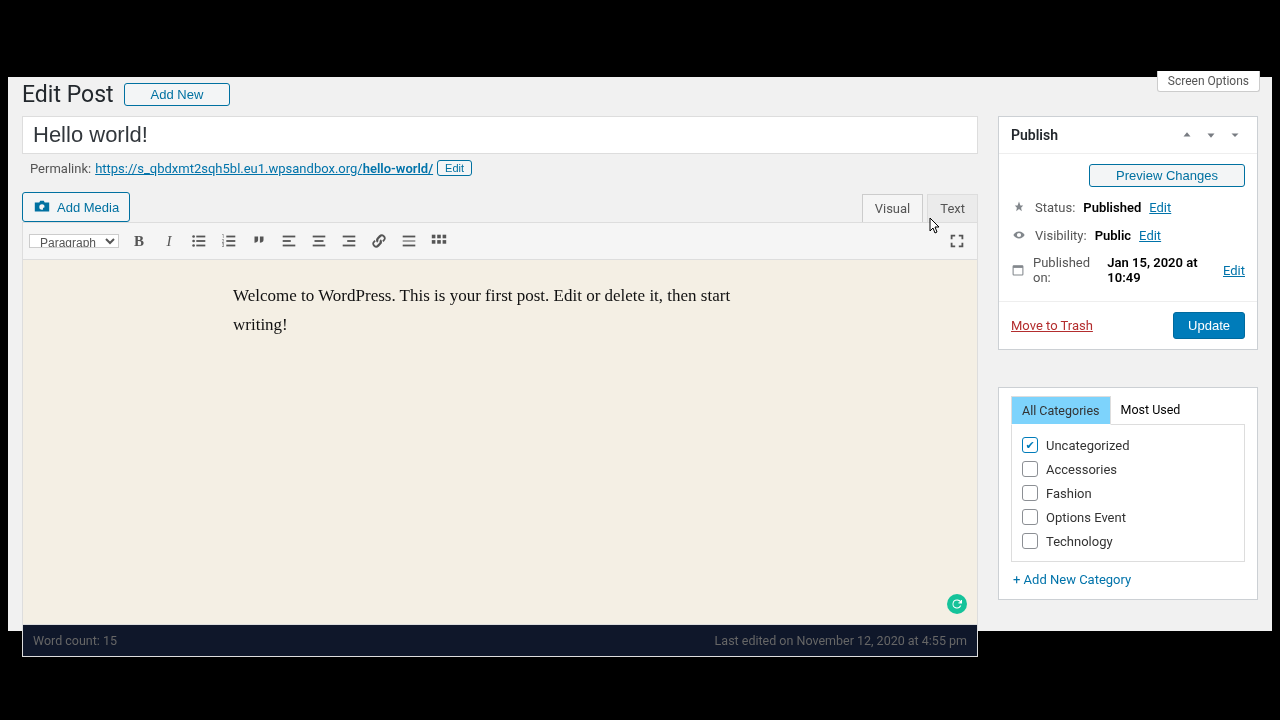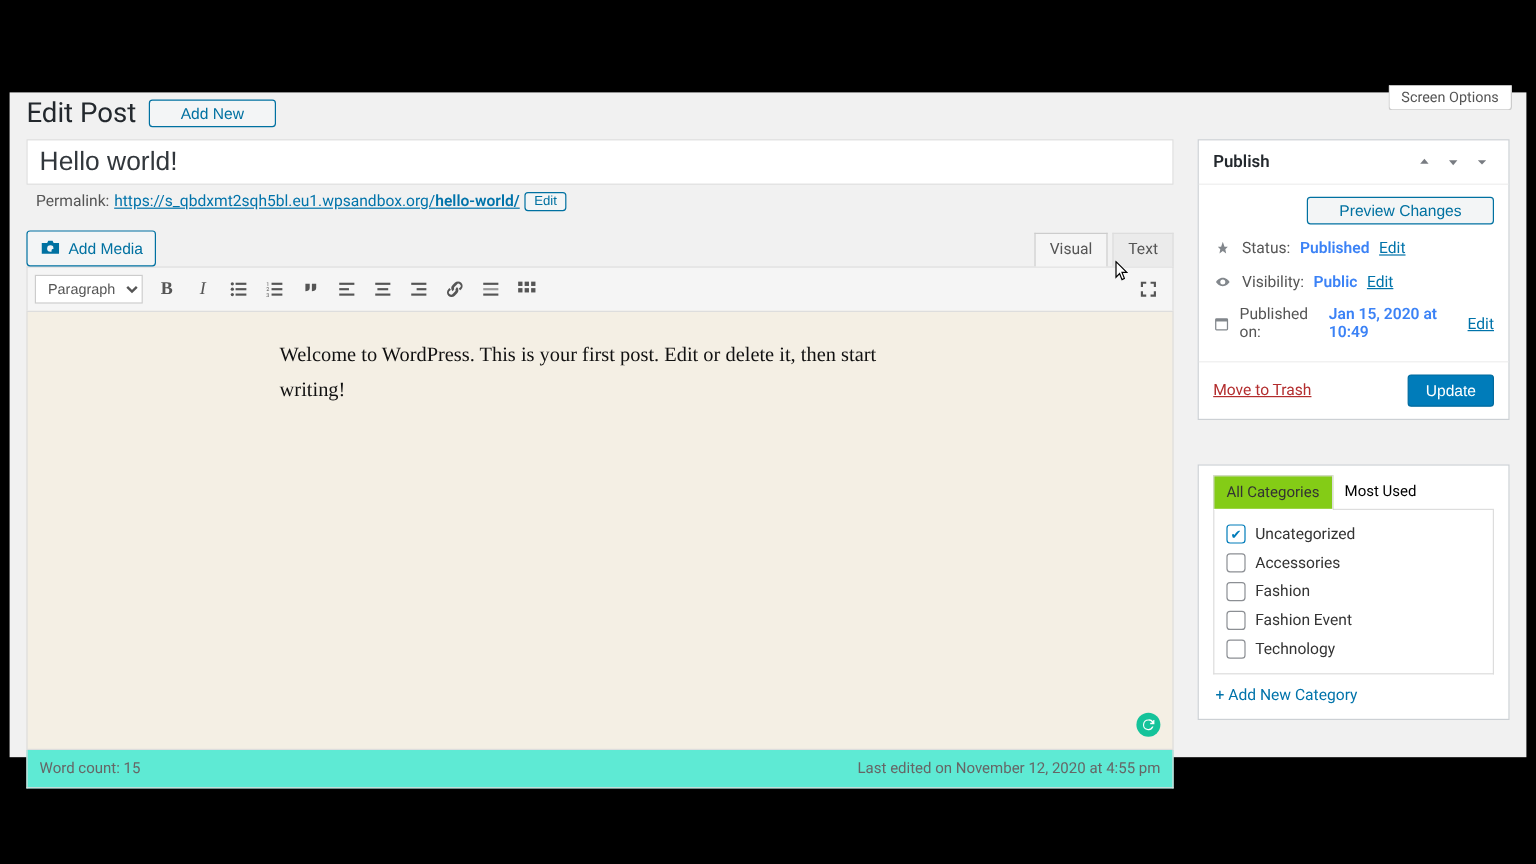--- a/index.html
+++ b/index.html
@@ -117,21 +117,21 @@
     display: flex;
     align-items: center;
     background: #f5f5f5;
     border: 1px solid #ddd;
     border-bottom: none;
     padding: 4px 6px;
     gap: 2px;
   }
   .format-select {
     width: 90px;
-    height: 24px;
+    height: 14px;
     border: 1px solid #ccc;
     background: #fff;
     font-size: 12px;
     padding: 0 6px;
     color: #555;
     margin-right: 4px;
   }
   .tbtn {
     width: 28px;
     height: 28px;
@@ -165,21 +165,21 @@
     border-radius: 50%;
     background: #15c39a;
     display: flex;
     align-items: center;
     justify-content: center;
   }
   .grammarly svg { width: 12px; height: 12px; fill: #fff; }
   .statusbar {
     display: flex;
     justify-content: space-between;
-    background: #5eead4;
+    background: #0f172a;
     border: 1px solid #ddd;
     border-top: none;
     padding: 8px 10px;
     font-size: 12.5px;
     color: #666;
   }
   .postbox {
     background: #fff;
     border: 1px solid #ccd0d4;
     margin-bottom: 37px;
@@ -197,21 +197,21 @@
   .pb-icon svg { width:14px; height:14px; fill:#787c82; }
   .publish-body { padding: 10px 12px; font-size: 13px; color: #555; }
   .publish-body .row {
     display: flex;
     align-items: center;
     gap: 8px;
     padding: 6px 0;
   }
   .row-icon { width: 16px; height: 16px; display:inline-flex; align-items:center; justify-content:center; }
   .row-icon svg { width:14px; height:14px; fill:#82878c; }
-  .publish-body b { color: #3b82f6; font-weight: 600; }
+  .publish-body b { color: #000000; font-weight: 600; }
   .publish-body a { color: #0073aa; text-decoration: underline; cursor:pointer; }
   .preview-wrap { text-align: right; padding-bottom: 6px; }
   .publish-footer {
     display: flex;
     justify-content: space-between;
     align-items: center;
     border-top: 1px solid #eee;
     padding: 10px 12px;
   }
   .trash { color: #b32d2e; text-decoration: underline; cursor: pointer; font-size: 13px; }
@@ -222,21 +222,21 @@
     padding: 5px 14px;
     border-radius: 3px;
     font-size: 13px;
     cursor: pointer;
   }
   .cat-body { padding: 8px 12px 12px 12px; }
   .cat-tabs { display: flex; border-bottom: 1px solid #ddd; font-size: 12.5px;}
   .cat-tab { padding: 6px 10px; color:#000000; cursor:pointer; }
   .cat-tab.active {
     border: 1px solid #ddd; border-bottom: 1px solid #fff;
-    margin-bottom: -1px; color:#333; background:#84cc16;
+    margin-bottom: -1px; color:#333; background:#7dd3fc;
   }
   .cat-list {
     border: 1px solid #ddd; border-top:none;
     padding: 8px 8px;
     font-size: 13px;
   }
   .cat-item { display:flex; align-items:center; gap:8px; padding:4px 2px; color:#333;}
   .cbx {
     width:16px; height:16px; border:1px solid #8c8f94; border-radius:3px; display:inline-flex; align-items:center; justify-content:center; background:#fff; cursor:pointer;
   }
@@ -464,21 +464,21 @@
               <div class="cat-item">
                 <span class="cbx"></span>
                 <span>Accessories</span>
               </div>
               <div class="cat-item">
                 <span class="cbx"></span>
                 <span>Fashion</span>
               </div>
               <div class="cat-item">
                 <span class="cbx"></span>
-                <span>Fashion Event</span>
+                <span>Options Event</span>
               </div>
               <div class="cat-item">
                 <span class="cbx"></span>
                 <span>Technology</span>
               </div>
             </div>
           <div class="add-cat">+ Add New Category</div>
         </div>
       </div>
     </div>

